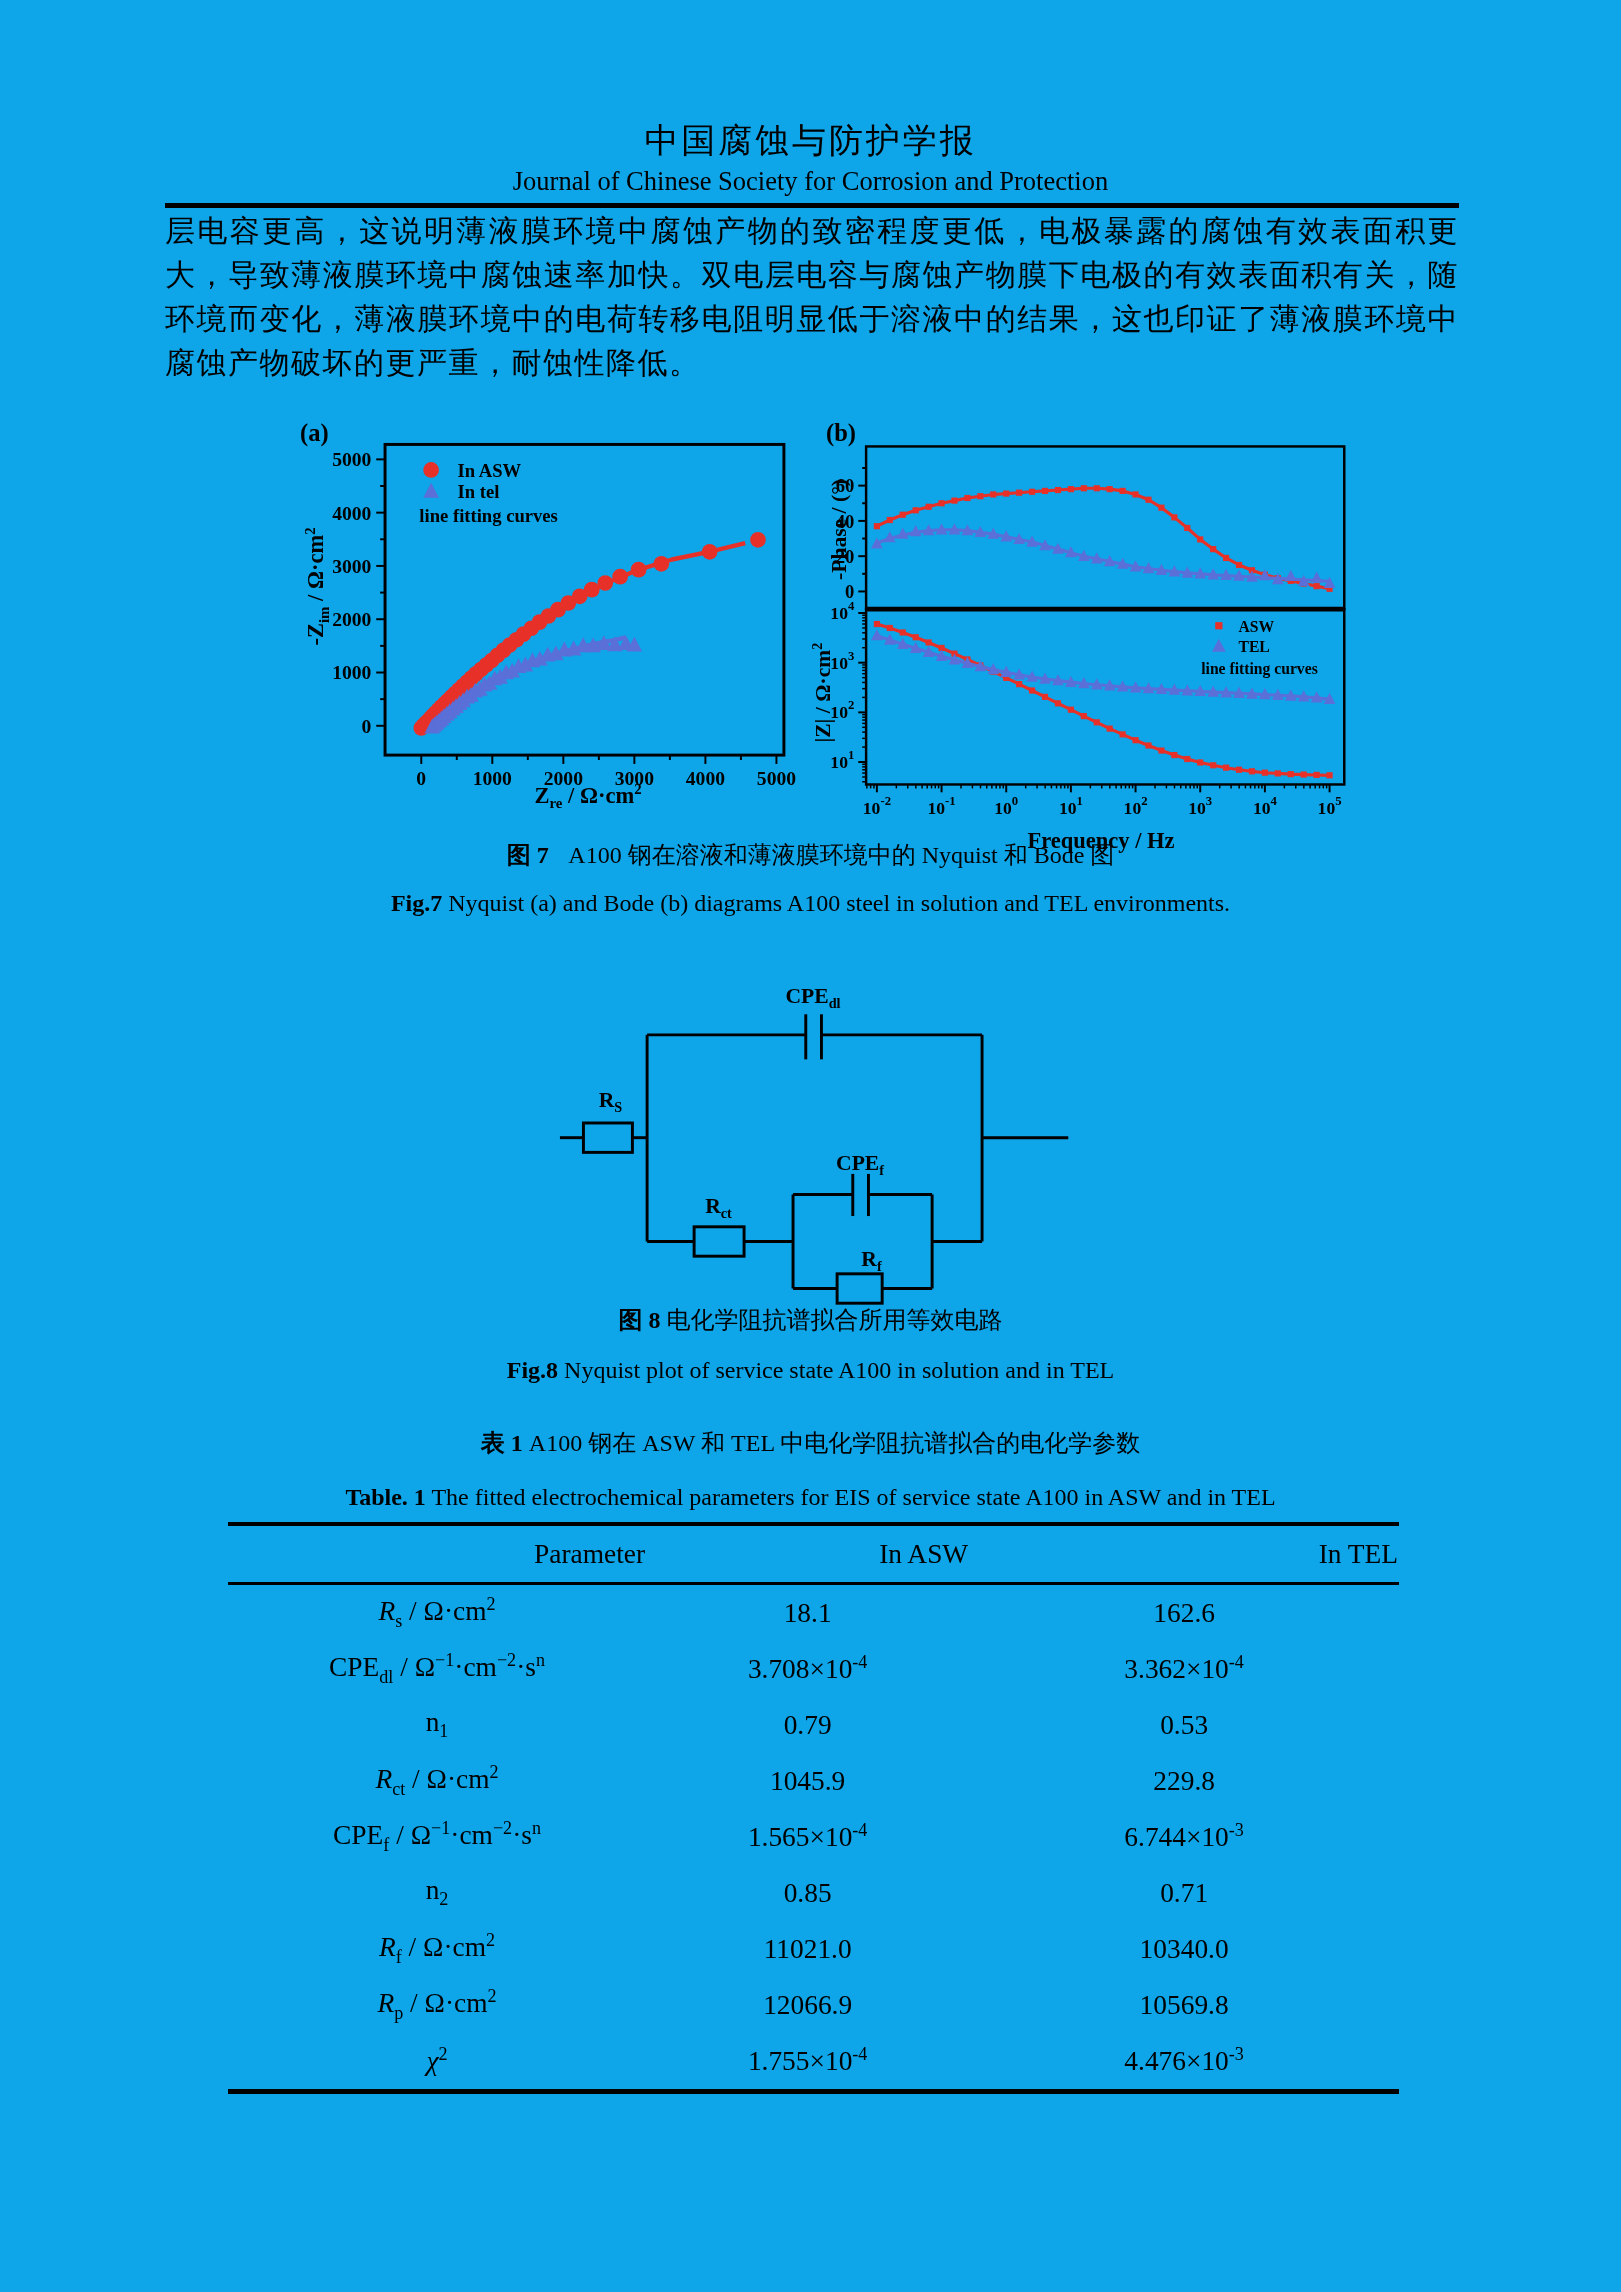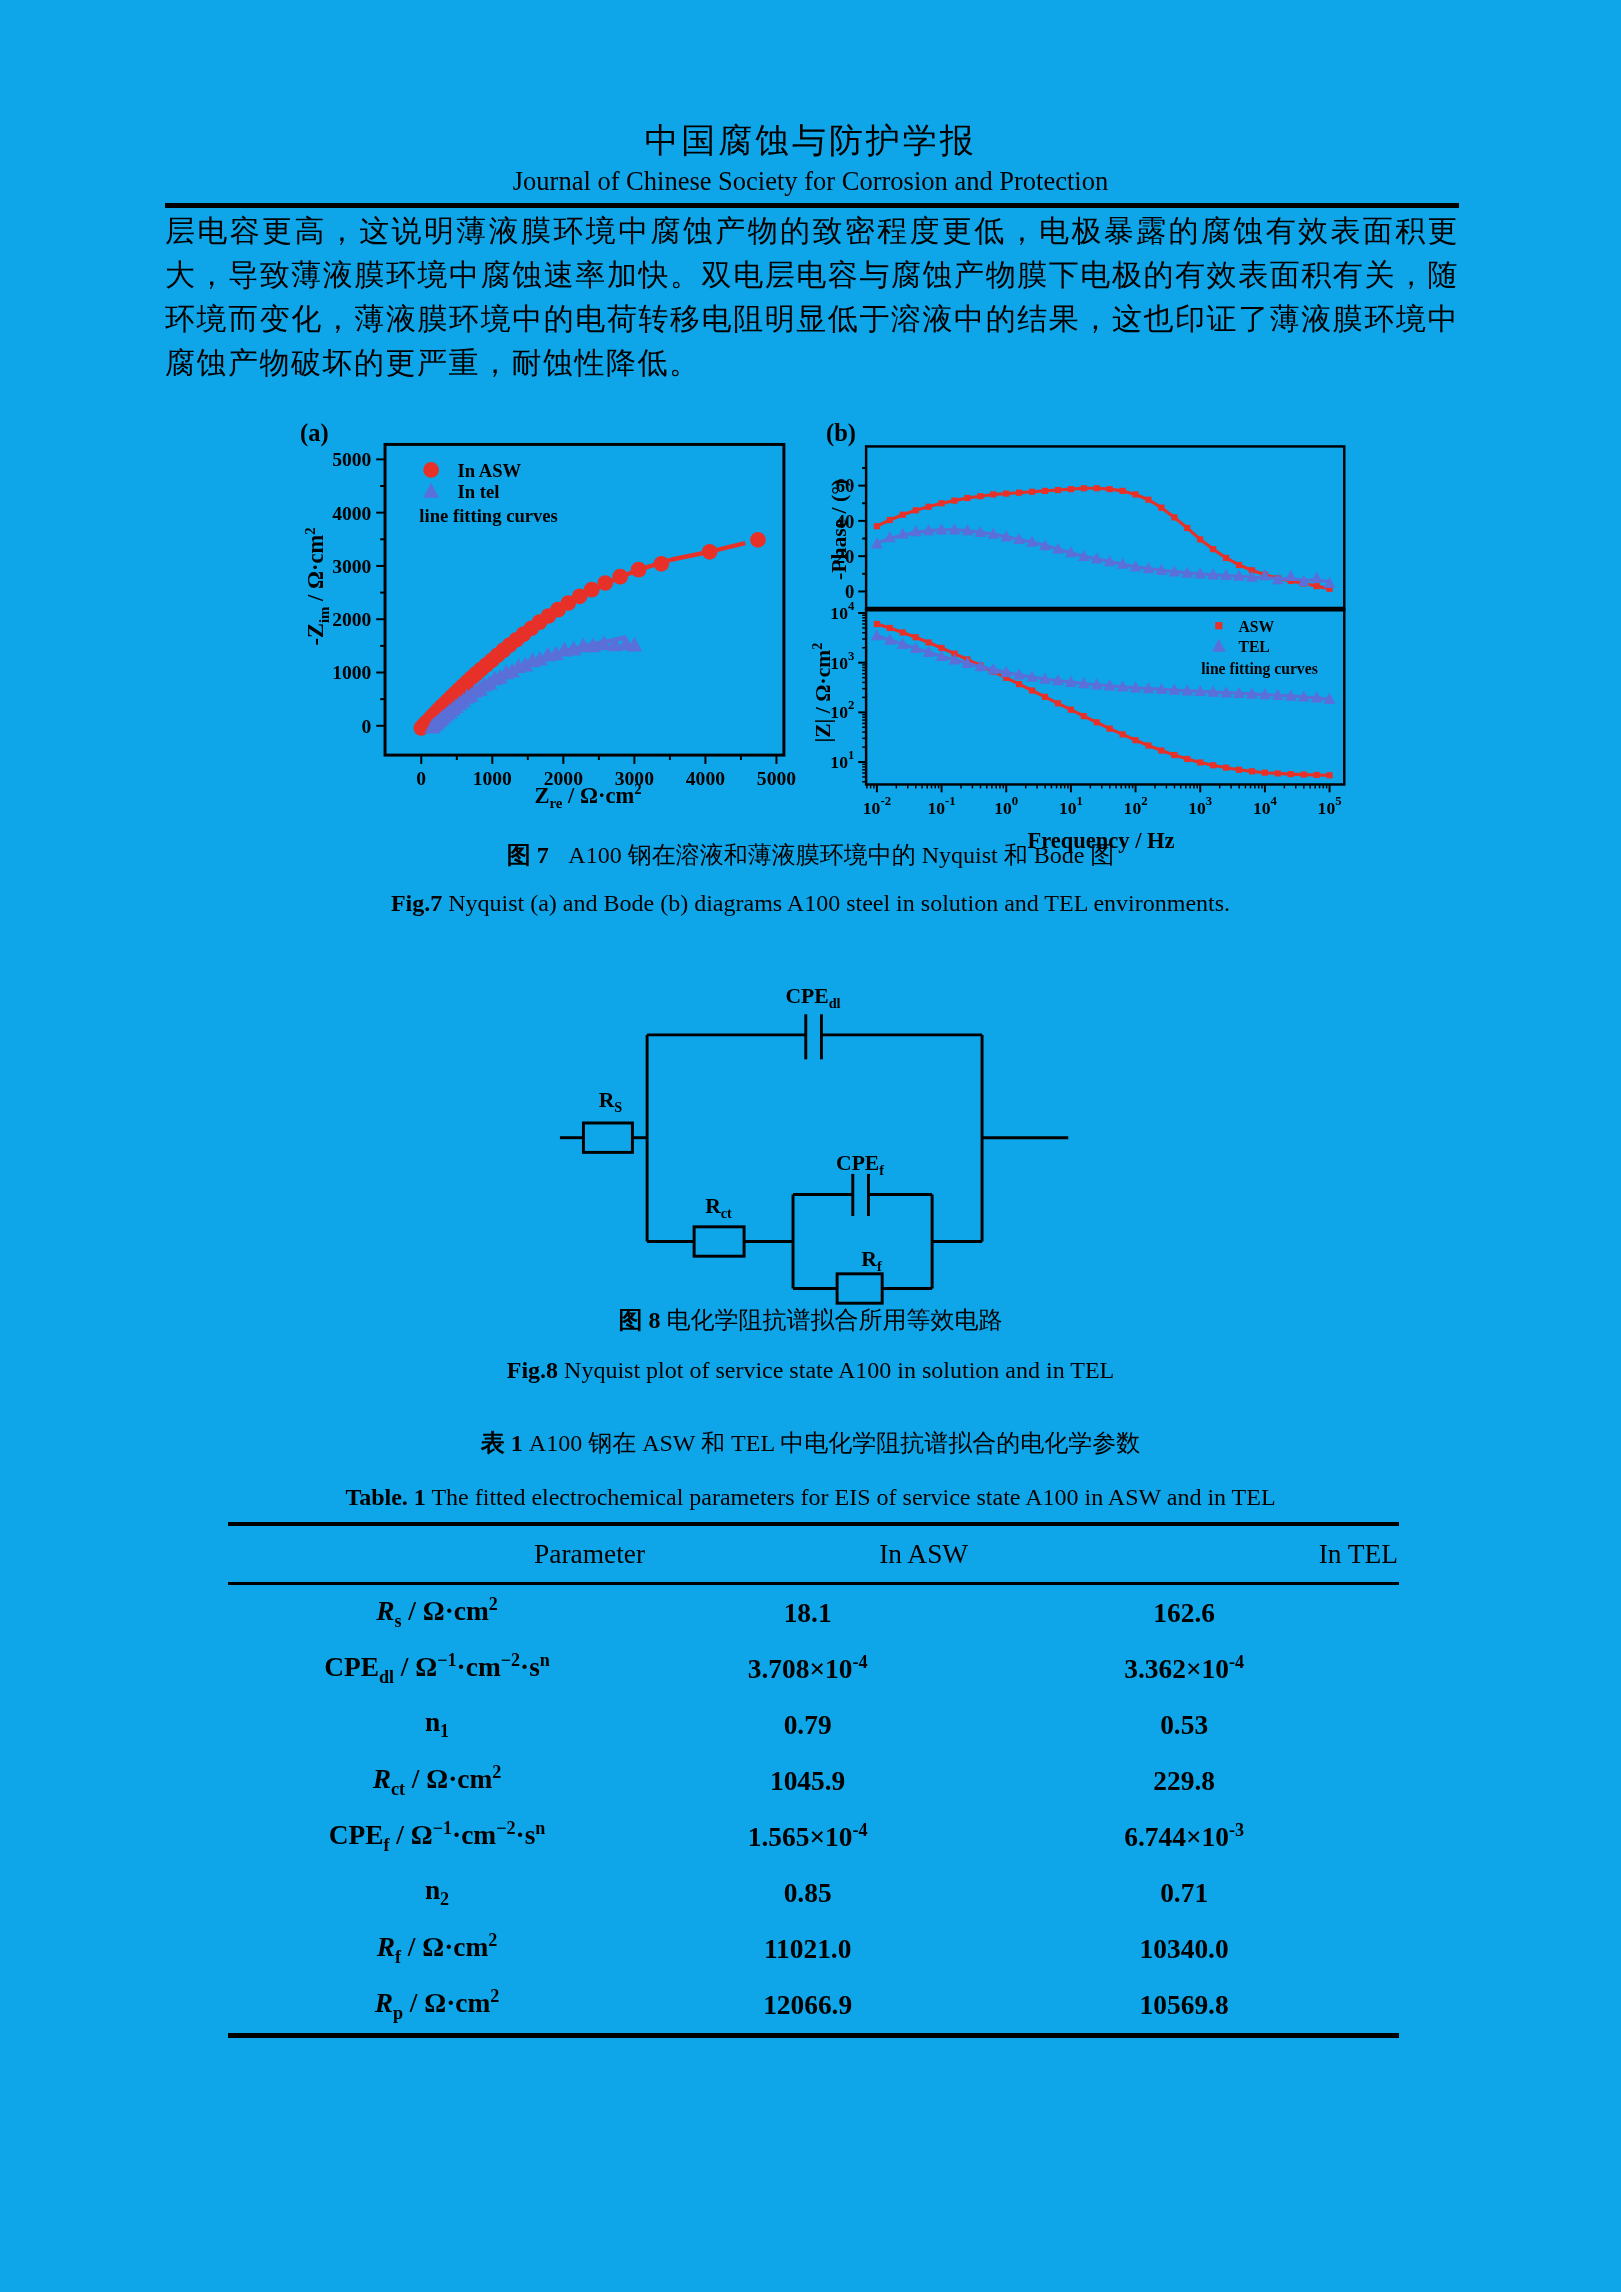--- a/index.html
+++ b/index.html
@@ -16,21 +16,21 @@
   .para{position:absolute;left:165px;top:209px;width:1294px;font-size:30px;
         line-height:44px;text-align:justify;letter-spacing:1.5px;}
   .panel-label{position:absolute;font-weight:bold;font-size:24.5px;}
   .axlab{position:absolute;font-weight:bold;font-size:22.5px;text-align:center;}
   .rot{transform:rotate(-90deg);}
   .cap{font-size:24px;}
   .clb{position:absolute;font-weight:bold;font-size:21.6px;text-align:center;}
   table.ptable{border-collapse:collapse;width:1171px;table-layout:fixed;
         font-size:27.4px;border-top:4.9px solid #000;border-bottom:5.9px solid #000;}
   table.ptable th{font-weight:normal;height:54px;border-bottom:3.9px solid #000;text-align:right;}
-  table.ptable td{height:54px;text-align:center;vertical-align:middle;font-weight:bold;}
+  table.ptable td{height:54px;text-align:center;vertical-align:middle;}
 </style>
 </head>
 <body>
 
 <div class="page">
 
   <div class="centerline jtitle" style="top:118px">中国腐蚀与防护学报</div>
   <div class="centerline jsub" style="top:166px">Journal of Chinese Society for Corrosion and Protection</div>
   <div class="hrule" style="top:203px"></div>
 
@@ -555,18 +555,23 @@
           <tr>
             <td><i>R</i><sub>f</sub> / Ω·cm<sup>2</sup></td>
             <td>11021.0</td>
             <td>10340.0</td>
           </tr>
           <tr>
             <td><i>R</i><sub>p</sub> / Ω·cm<sup>2</sup></td>
             <td>12066.9</td>
             <td>10569.8</td>
           </tr>
+          <tr>
+            <td><i>χ</i><sup>2</sup></td>
+            <td>1.755×10<sup>-4</sup></td>
+            <td>4.476×10<sup>-3</sup></td>
+          </tr>
         </tbody>
     </table>
   </div>
 
 </div>
 
 
 </body></html>

